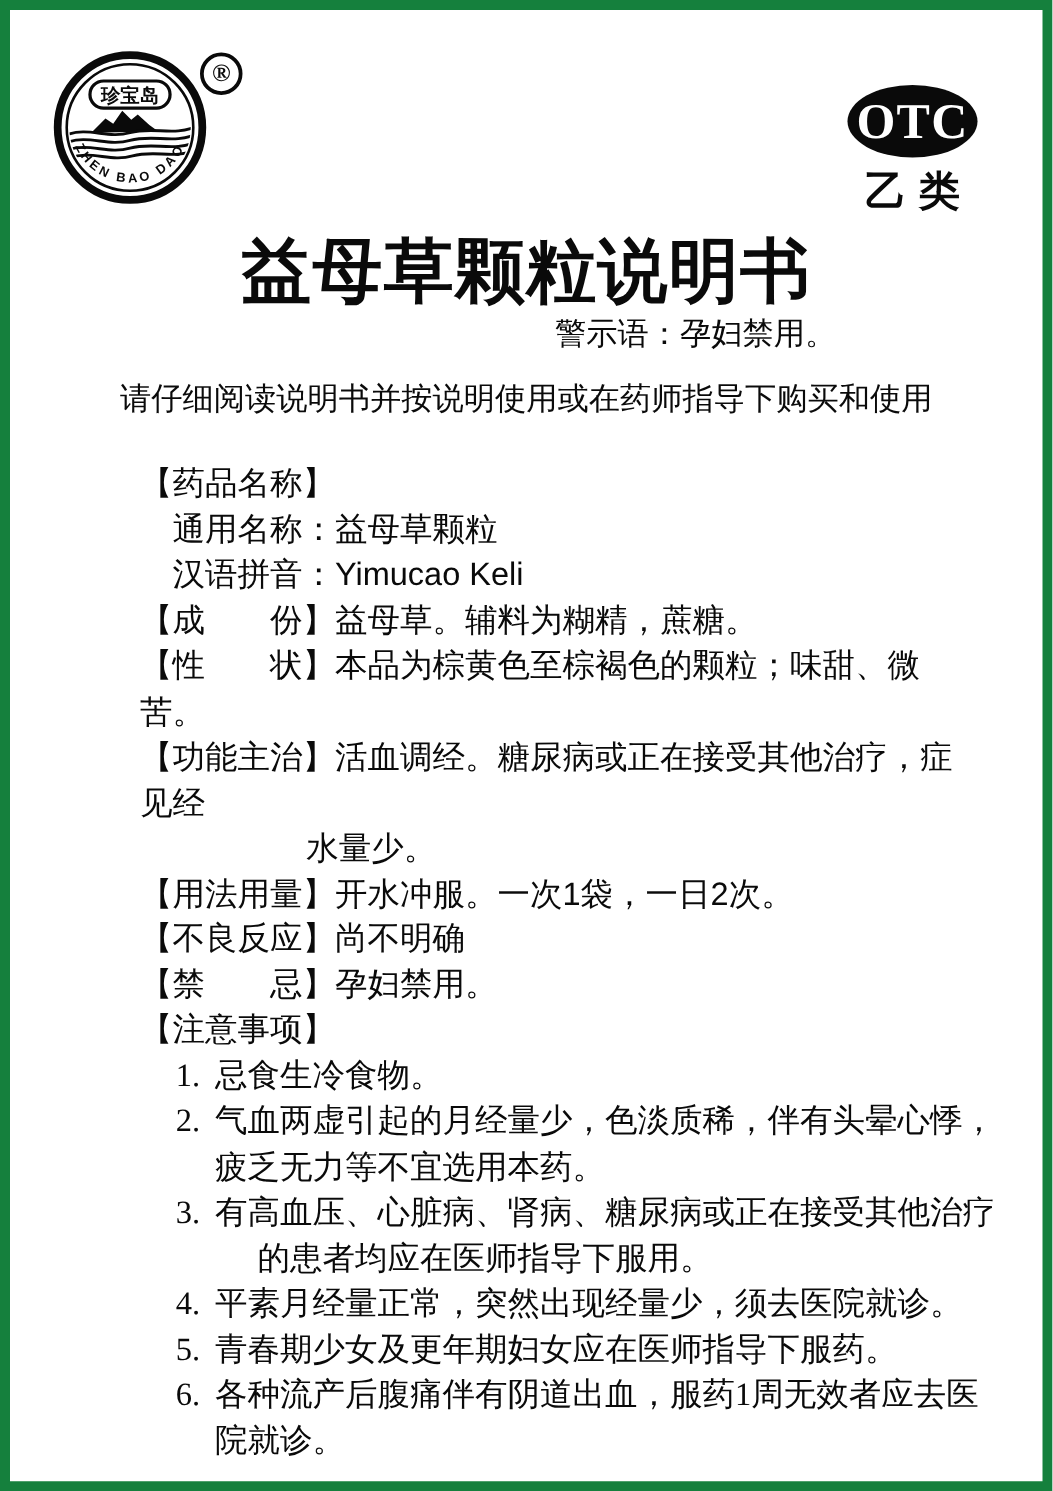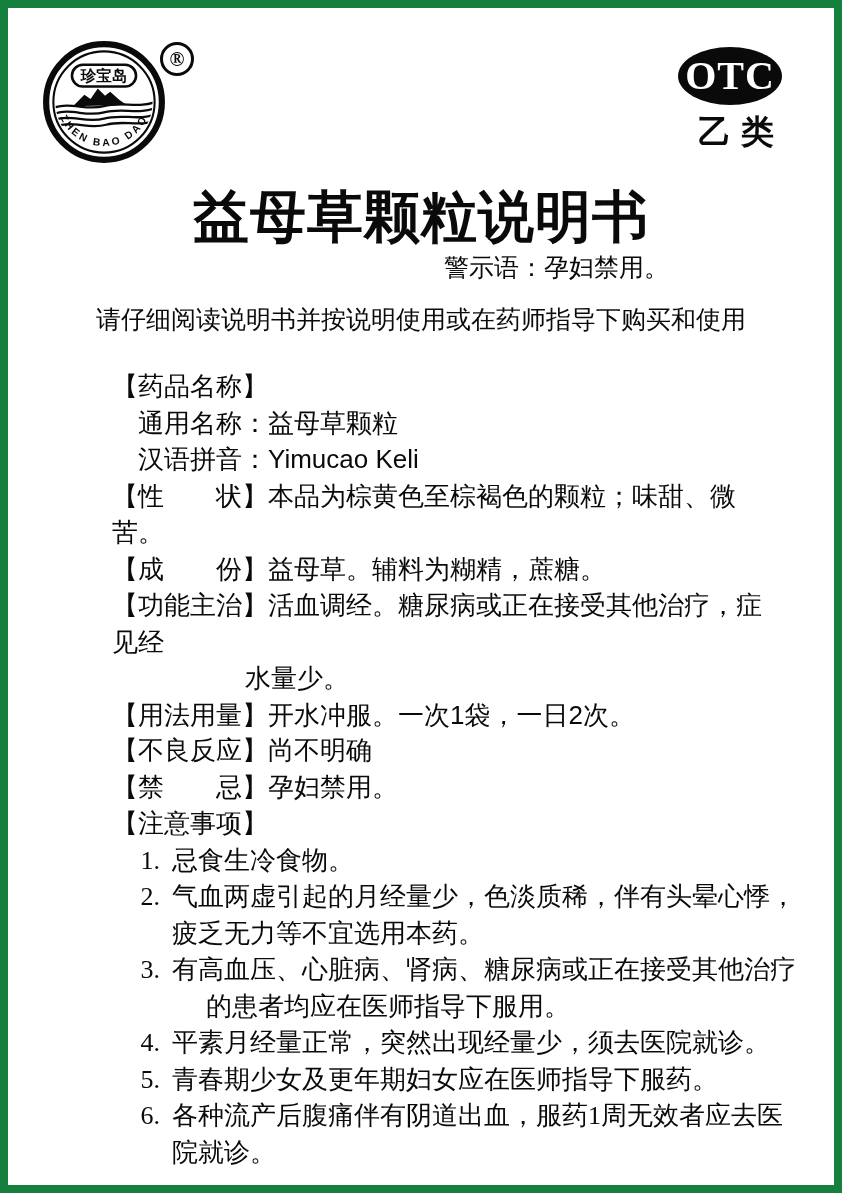--- a/index.html
+++ b/index.html
@@ -17,21 +17,21 @@
   .logo{position:absolute;left:34px;top:32px;width:156px;height:134px;}
   .logo svg{display:block;}
   .reg-mark{
     position:absolute;left:118px;top:2px;
     width:28px;height:28px;border:3px solid #0a0a0a;border-radius:50%;
     display:flex;align-items:center;justify-content:center;
     font-family:"Liberation Serif","DejaVu Serif",serif;
     font-size:20px;font-weight:bold;line-height:1;background:#fff;
   }
   
-  .otc{position:absolute;right:50px;top:39px;width:108px;text-align:right;}
+  .otc{position:absolute;right:50px;top:60px;width:108px;text-align:center;}
   .otc-ellipse{
     width:104px;height:58px;background:#0a0a0a;border-radius:50%;
     display:flex;align-items:center;justify-content:center;margin:0 auto;
   }
   .otc-ellipse span{
     color:#fff;font-family:"Liberation Serif","DejaVu Serif",serif;
     font-weight:bold;font-size:40px;letter-spacing:1px;line-height:1;
   }
   .otc-category{
     margin-top:5px;font-size:33px;letter-spacing:10px;padding-left:10px;
@@ -112,25 +112,25 @@
 
     <div class="sections">
 
       <div class="sec sans">
         <span class="label">【药品名称】</span>
       </div>
       <div class="sub sans">通用名称：益母草颗粒</div>
       <div class="sub sans">汉语拼音：Yimucao Keli</div>
 
       <div class="sec sans">
-        <span class="label">【性　　状】</span><span>本品为棕黄色至棕褐色的颗粒；味甜、微苦。</span>
+        <span class="label">【成　　份】</span><span>益母草。辅料为糊精，蔗糖。</span>
       </div>
 
       <div class="sec sans">
-        <span class="label">【成　　份】</span><span>益母草。辅料为糊精，蔗糖。</span>
+        <span class="label">【性　　状】</span><span>本品为棕黄色至棕褐色的颗粒；味甜、微苦。</span>
       </div>
 
       <div class="sec sans">
         <span class="label">【功能主治】</span><span>活血调经。糖尿病或正在接受其他治疗，症见经</span>
       </div>
       <div class="cont sans">水量少。</div>
 
 
       <div class="sec sans">
         <span class="label">【用法用量】</span><span>开水冲服。一次1袋，一日2次。</span>

